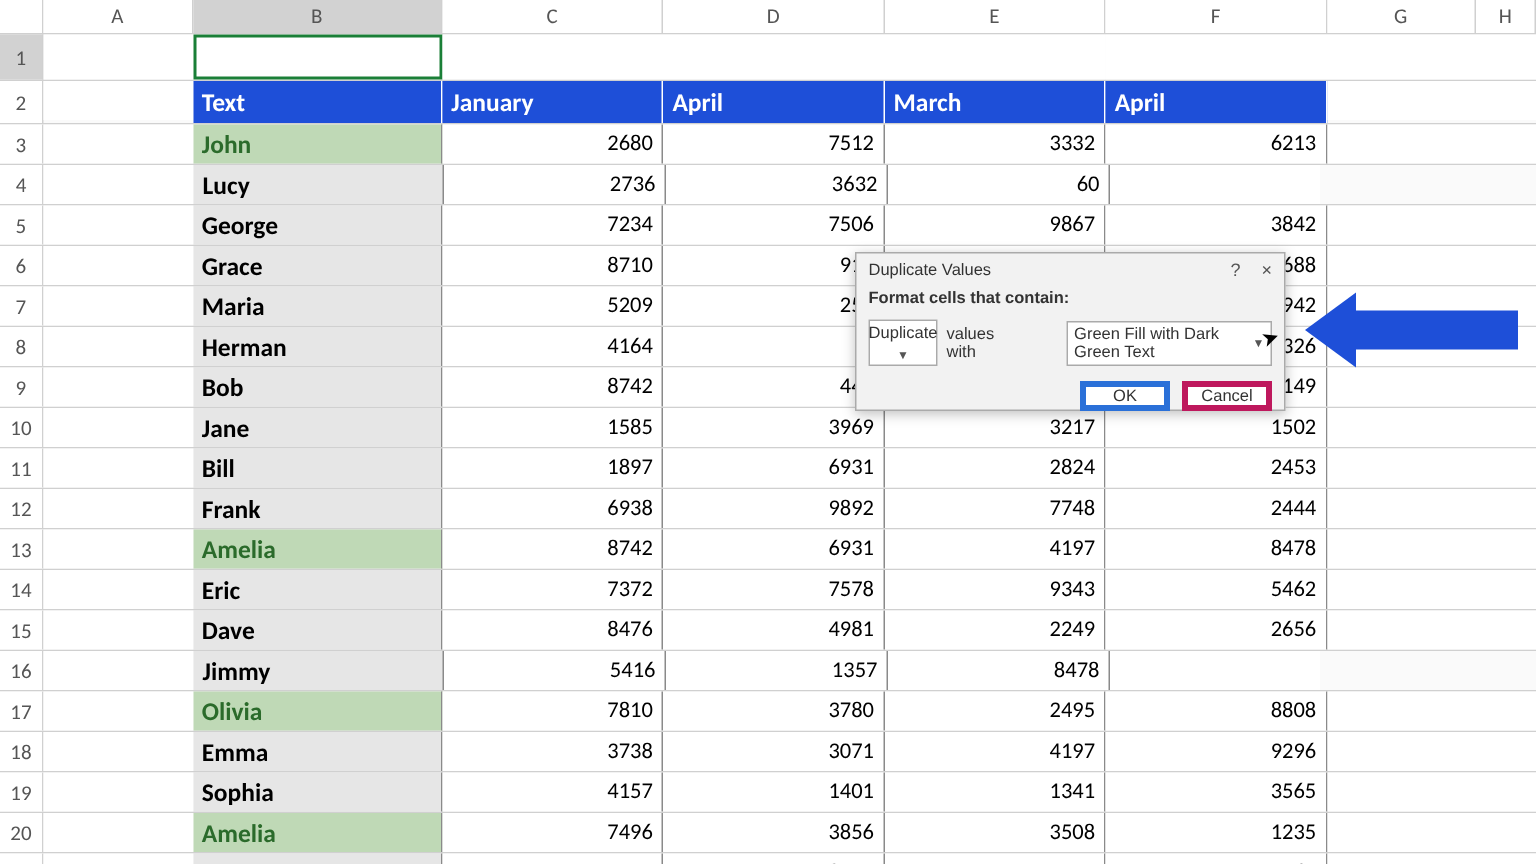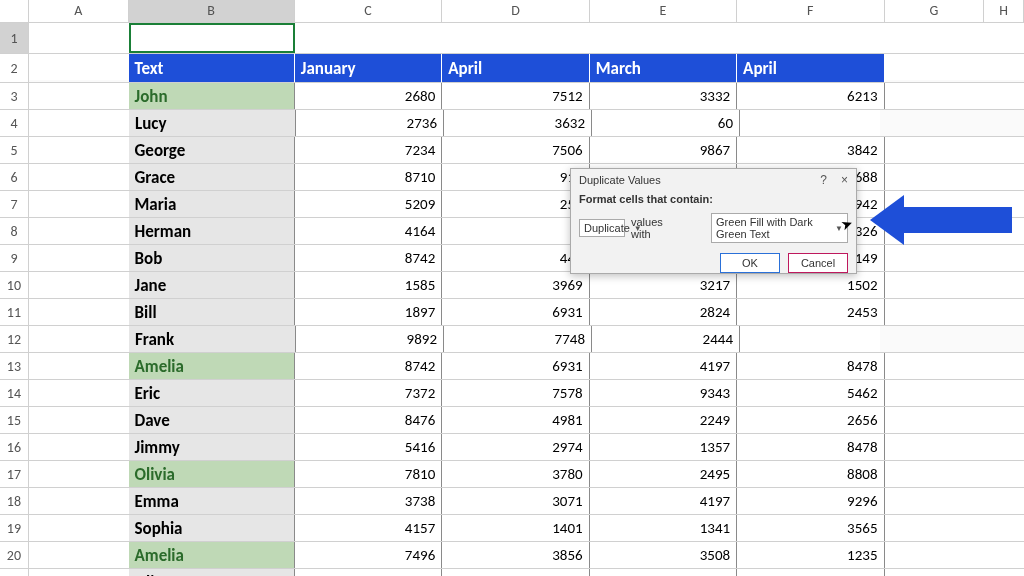--- a/index.html
+++ b/index.html
@@ -95,25 +95,25 @@
     .dialog-body { display:flex; align-items:center; padding: 2px 8px; gap:6px; }
     .dd {
       border:1px solid #aaa;
       background:#fff;
       padding:2px 4px;
       display:flex;
       align-items:center;
       gap:4px;
       font-size:11px;
     }
-    .dd.small { width:46px; justify-content:space-between;}
+    .dd.small { width:46px; justify-content:flex-end;flex-direction:column;}
     .dd.wide { width:160px; justify-content:space-between; position:relative;margin-left:28px;}
     .chev { font-size:8px; color:#555; }
     .dialog-btns { display:flex; justify-content:flex-end; gap:8px; padding:8px; }
-    .btn { border:1px solid #be185d; background:#fff; width:60px; height:20px; font-size:11px; display:flex; align-items:center;justify-content:center;}
+    .btn { border:4px solid #be185d; background:#fff; width:60px; height:20px; font-size:11px; display:flex; align-items:center;justify-content:center;}
     .btn.ok { border-color:#2a70d8; }
     .cursor {
       position:absolute;
       right:-6px;
       top:2px;
       font-size:14px;
       color:#000;
       transform:rotate(-20deg);
     }
     .arrow {
@@ -278,20 +278,21 @@
         <div class="cell num w-D">6931</div>
         <div class="cell num w-E">2824</div>
         <div class="cell num w-F">2453</div>
         <div class="cell empty w-G"></div>
         <div class="cell empty w-H"></div>
       </div>
       <div class="row data-row">
         <div class="row-head">12</div>
         <div class="cell empty w-A"></div>
         <div class="cell name-col w-B">Frank</div>
+        <div class="cell num w-C">6938</div>
         <div class="cell num w-D">9892</div>
         <div class="cell num w-E">7748</div>
         <div class="cell num w-F">2444</div>
         <div class="cell empty w-G"></div>
         <div class="cell empty w-H"></div>
       </div>
       <div class="row data-row">
         <div class="row-head">13</div>
         <div class="cell empty w-A"></div>
         <div class="cell name-col w-B dup">Amelia</div>
@@ -322,21 +323,20 @@
         <div class="cell num w-E">2249</div>
         <div class="cell num w-F">2656</div>
         <div class="cell empty w-G"></div>
         <div class="cell empty w-H"></div>
       </div>
       <div class="row data-row">
         <div class="row-head">16</div>
         <div class="cell empty w-A"></div>
         <div class="cell name-col w-B">Jimmy</div>
         <div class="cell num w-C">5416</div>
-        <div class="cell num w-D">2974</div>
         <div class="cell num w-E">1357</div>
         <div class="cell num w-F">8478</div>
         <div class="cell empty w-G"></div>
         <div class="cell empty w-H"></div>
       </div>
       <div class="row data-row">
         <div class="row-head">17</div>
         <div class="cell empty w-A"></div>
         <div class="cell name-col w-B dup">Olivia</div>
         <div class="cell num w-C">7810</div>

